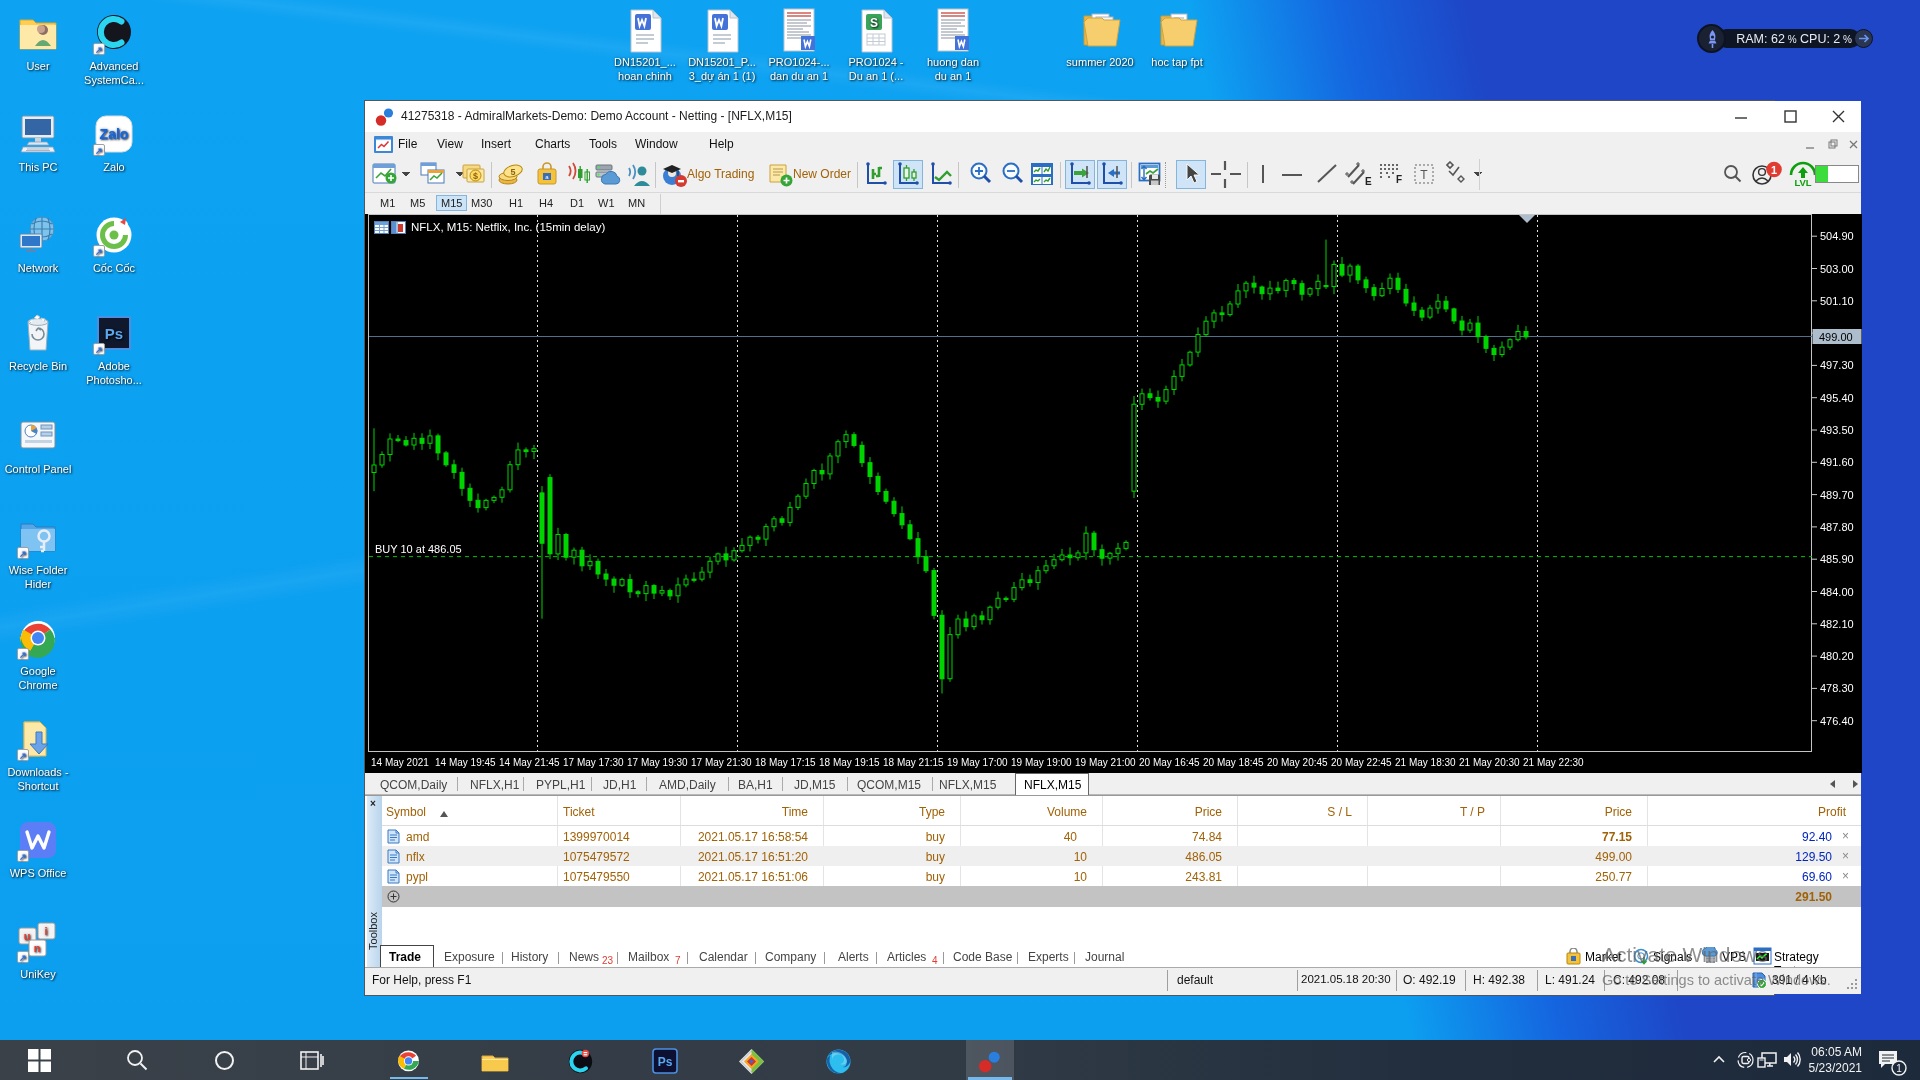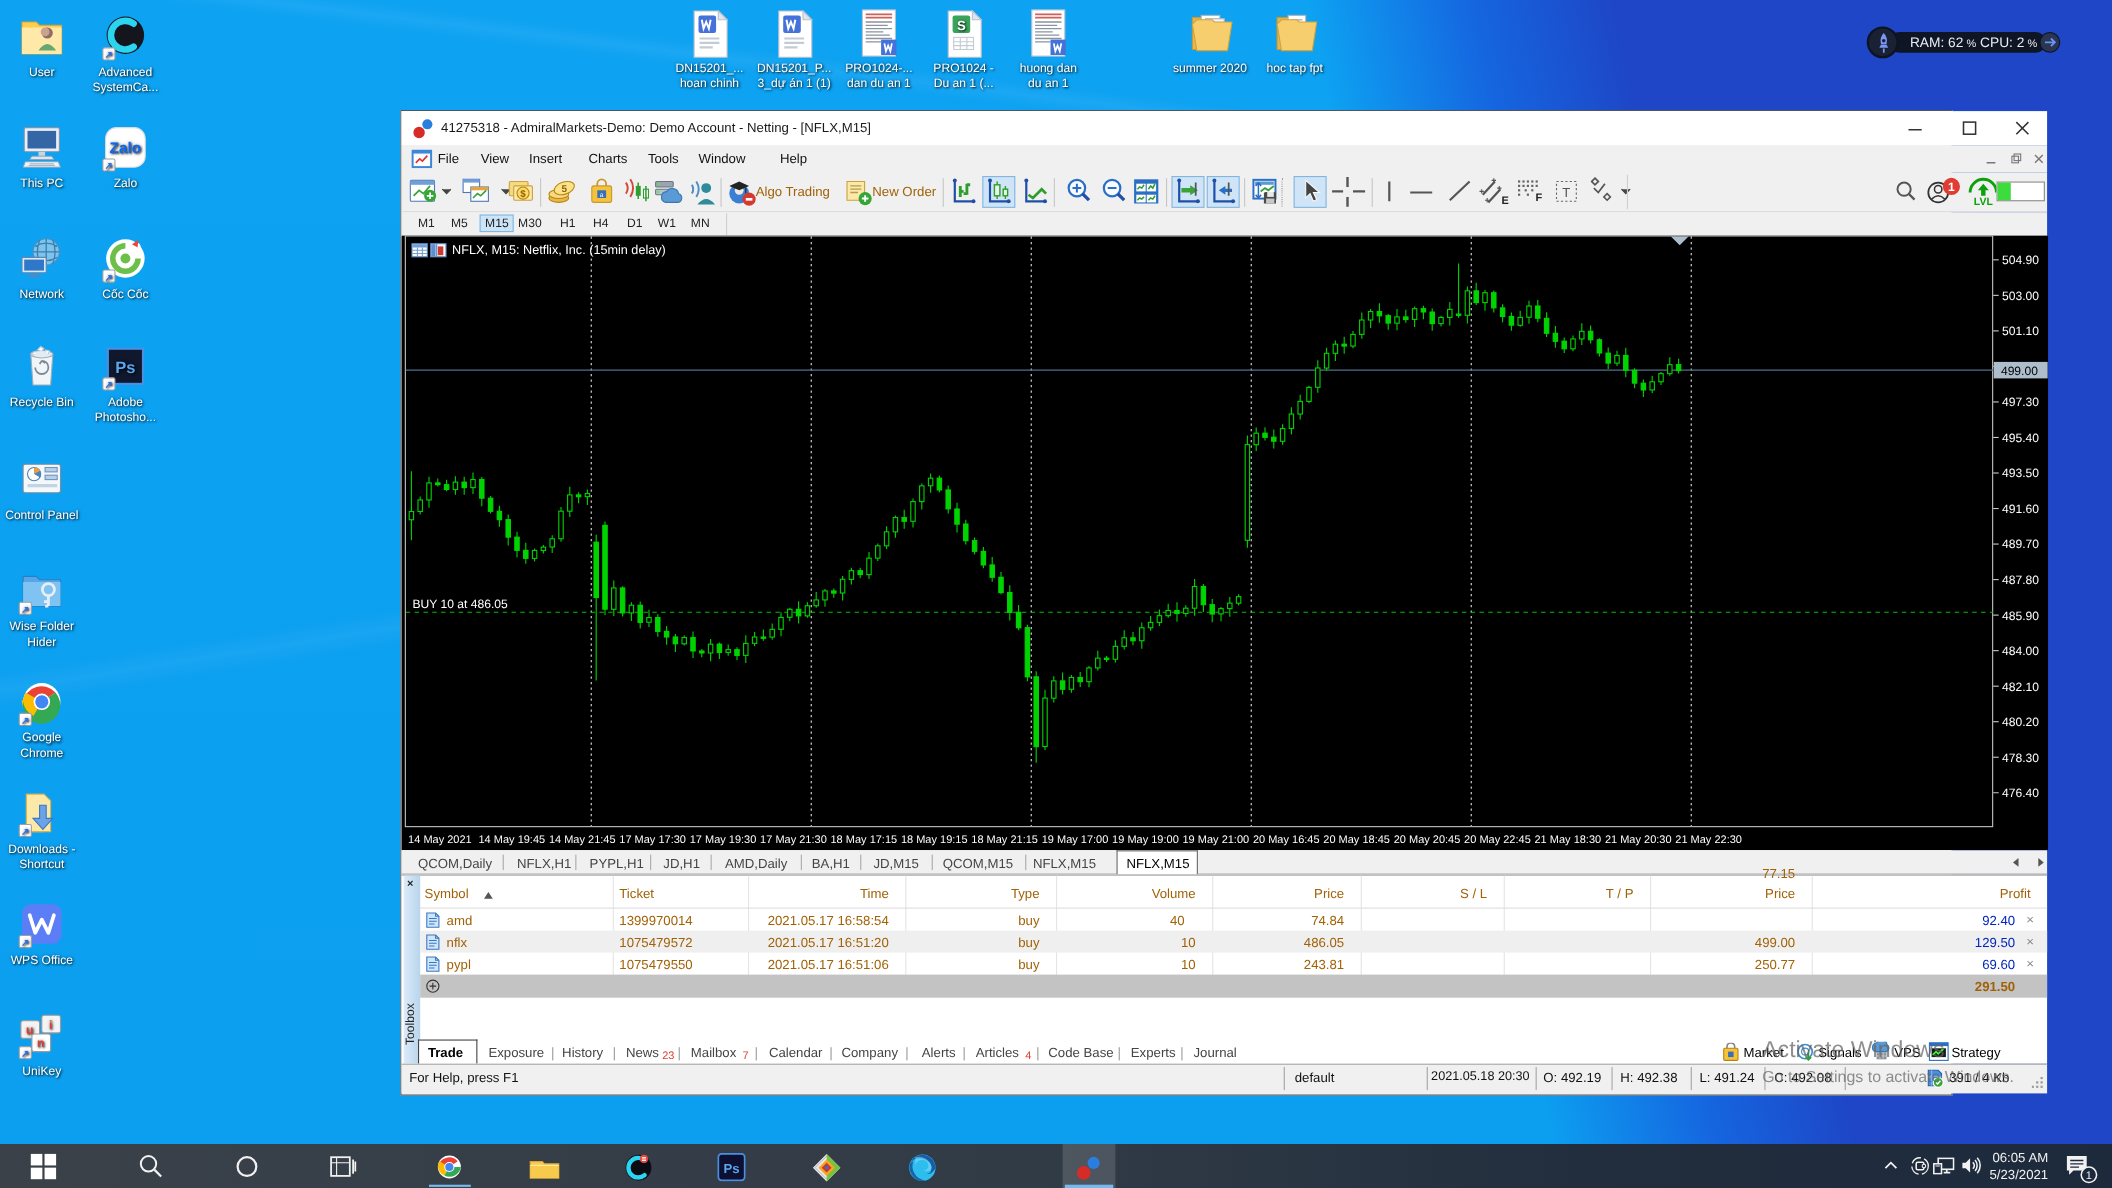--- a/index.html
+++ b/index.html
@@ -935,21 +935,21 @@
         <path d="M1 1 h8 l3 3 v10 h-11z" fill="#cfe5fa" stroke="#3a78c3"></path>
         <path d="M9 1 v3 h3" fill="none" stroke="#3a78c3"></path>
         <path d="M3 6 h7 M3 8.5 h7 M3 11 h5" stroke="#3a78c3" stroke-width="1"></path>
       </svg>
 <div class="hcell" style="left:41px;top:729px;">amd</div>
 <div class="hcell" style="left:198px;top:729px;">1399970014</div>
 <div class="hcell num" style="left:303px;top:729px;width:140px;">2021.05.17 16:58:54</div>
 <div class="hcell num" style="left:440px;top:729px;width:140px;">buy</div>
 <div class="hcell num" style="left:572px;top:729px;width:140px;">40</div>
 <div class="hcell num" style="left:717px;top:729px;width:140px;">74.84</div>
-<div class="hcell num" style="left:1127px;top:686px;width:140px;">77.15</div>
+<div class="hcell num" style="left:1127px;top:729px;width:140px;font-weight:bold;">77.15</div>
 <div class="hcell num" style="left:1327px;top:729px;width:140px;color:#0026bf;">92.40</div>
 <div class="hcell" style="left:1477px;top:728px;color:#888;">×</div>
 <div class="hcell" style="left:41px;top:749px;">nflx</div>
 <div class="hcell" style="left:198px;top:749px;">1075479572</div>
 <div class="hcell num" style="left:303px;top:749px;width:140px;">2021.05.17 16:51:20</div>
 <div class="hcell num" style="left:440px;top:749px;width:140px;">buy</div>
 <div class="hcell num" style="left:582px;top:749px;width:140px;">10</div>
 <div class="hcell num" style="left:717px;top:749px;width:140px;">486.05</div>
 <div class="hcell num" style="left:1127px;top:749px;width:140px;">499.00</div>
 <div class="hcell num" style="left:1327px;top:749px;width:140px;color:#0026bf;">129.50</div>

